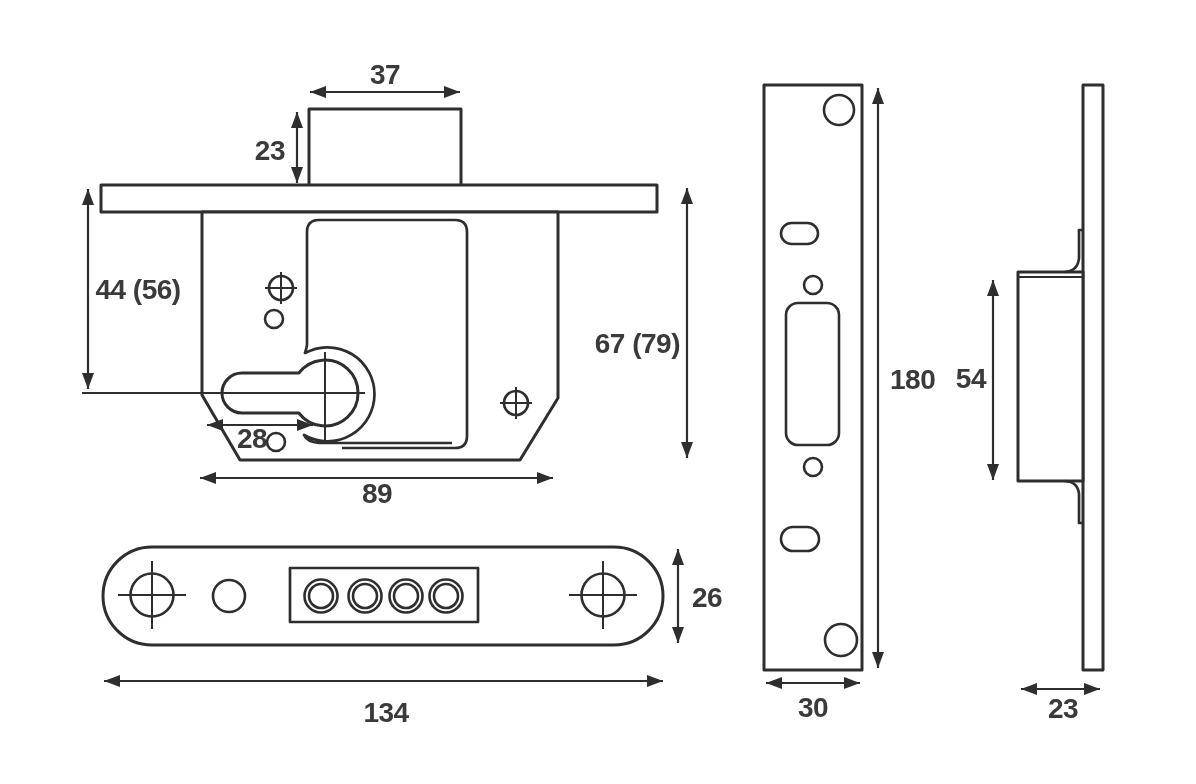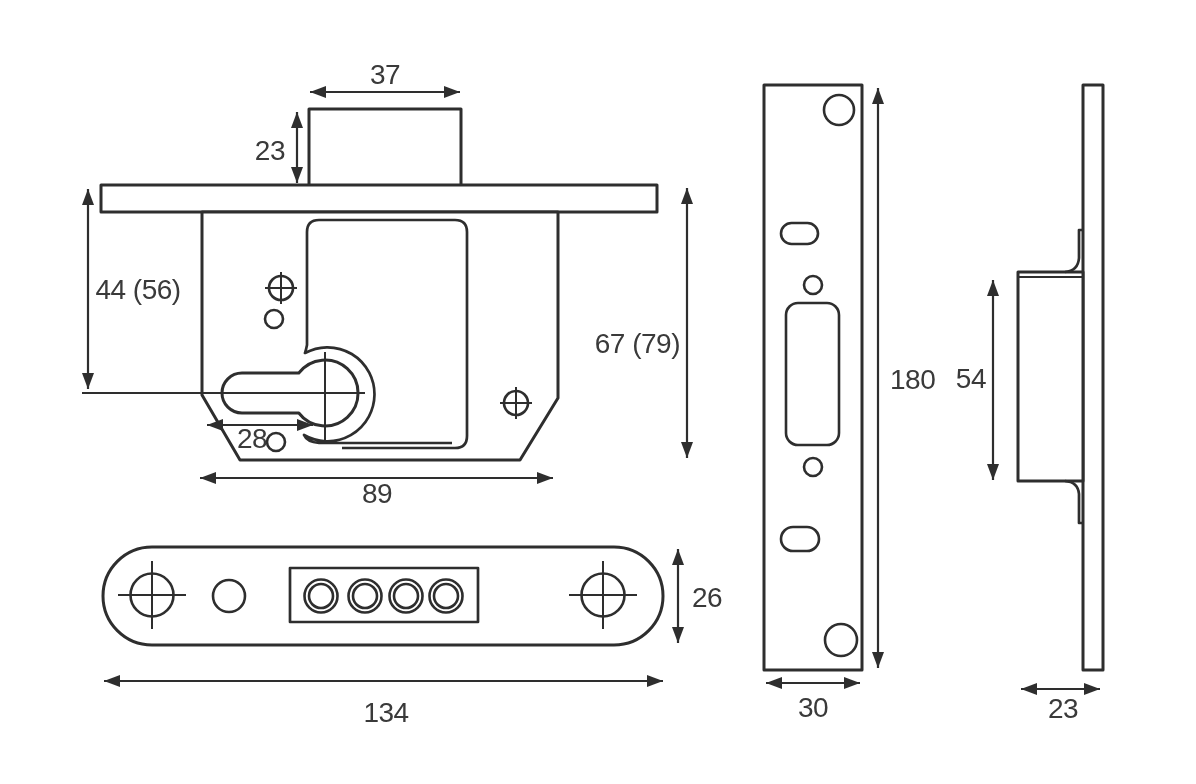--- a/index.html
+++ b/index.html
@@ -6,20 +6,21 @@
     margin: 0;
     padding: 0;
     background: #ffffff;
   }
   .page {
     position: relative;
     width: 1196px;
     height: 784px;
     background: #ffffff;
     overflow: hidden;
+    font-weight: bold;
   }
   svg { display: block; }
   .outline {
     fill: #ffffff;
     stroke: #2e2e2e;
     stroke-width: 3;
     stroke-linejoin: round;
   }
   .detail {
     fill: none;

